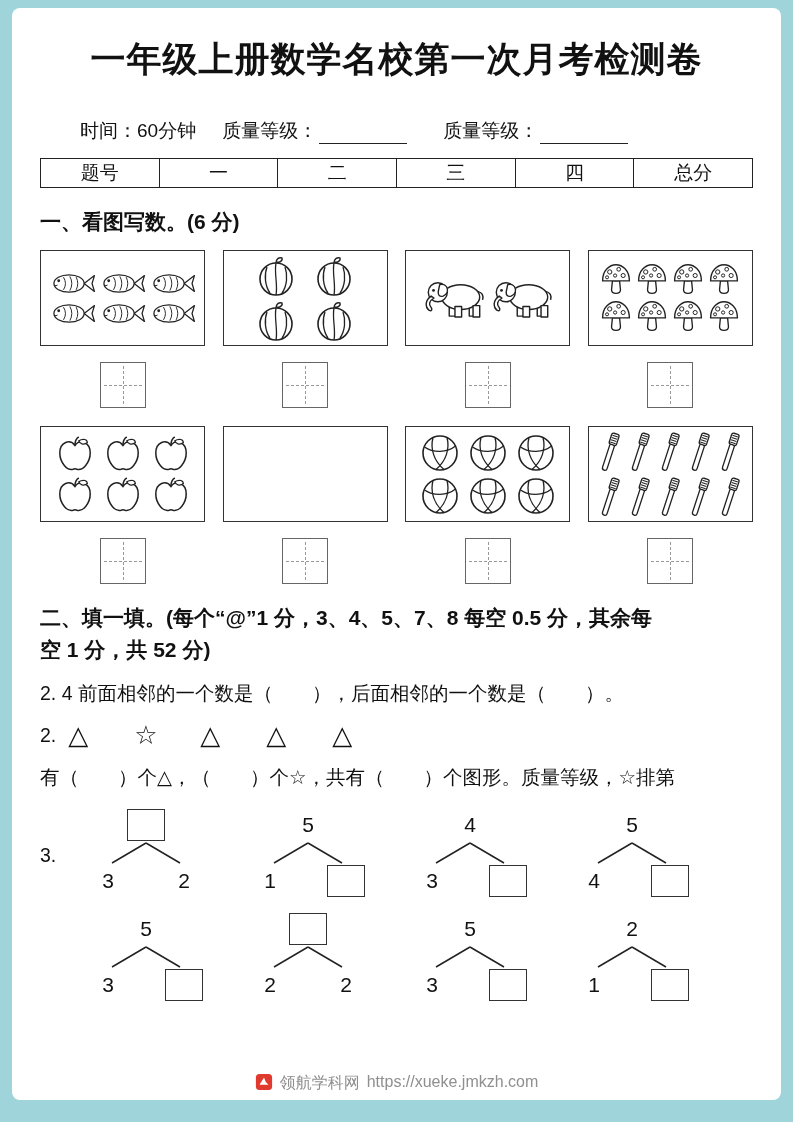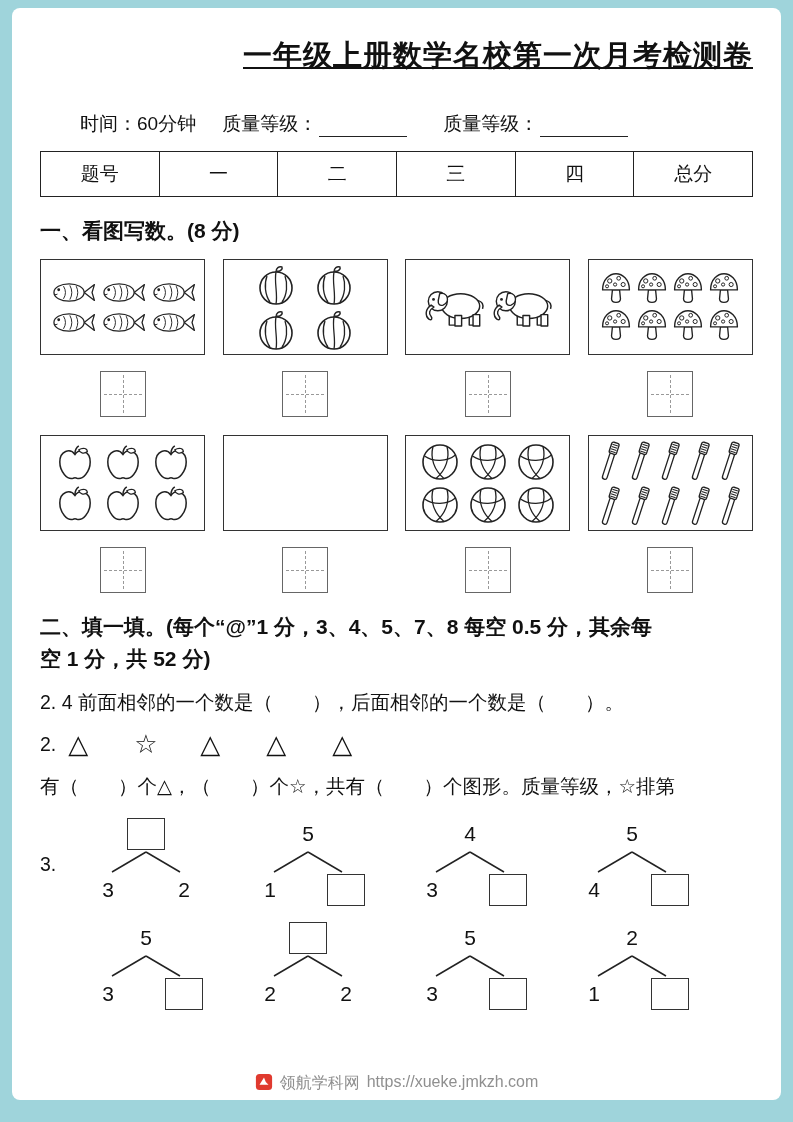--- a/index.html
+++ b/index.html
@@ -7,26 +7,26 @@
   #stage {
     position:relative; width:793px; height:1122px; overflow:hidden;
     background:#9fd4db;
     font-family:"Liberation Sans","DejaVu Sans",sans-serif;
     color:#111;
   }
   .paper {
     position:absolute; left:12px; right:12px; top:8px; bottom:22px;
     background:#fff; border-radius:8px; padding:24px 28px 0;
   }
-  .title { text-align:right; font-size:29px; font-weight:bold; margin:4px 0 0; letter-spacing:1px;text-decoration:underline; }
+  .title { text-align:center; font-size:35px; font-weight:bold; margin:4px 0 0; letter-spacing:1px; }
   .info-line { display:flex; align-items:flex-end; margin-top:35px; padding-left:40px; font-size:19px; }
   .info-line .gap { width:26px; }
   .uline { display:inline-block; width:88px; border-bottom:1.6px solid #222; height:22px; margin:0 10px 0 2px; }
   .score-table { border-collapse:collapse; width:100%; margin-top:14px; table-layout:fixed; }
-  .score-table td { border:1.6px solid #222; height:45px; text-align:center; font-size:19px; padding:0; }
+  .score-table td { border:1.6px solid #222; height:29px; text-align:center; font-size:19px; padding:0; }
   .sec-heading { font-size:21px; font-weight:bold; margin-top:18px; line-height:32px; }
   .pic-row { display:flex; justify-content:space-between; margin-top:12px; }
   .pic-row.second { margin-top:18px; }
   .pic-cell { width:165px; }
   .pic-box {
     width:165px; height:96px; border:1.5px solid #333;
     display:flex; flex-wrap:wrap; justify-content:center; align-content:center;
     gap:3px 2px; padding:2px; background:#fff;
   }
   .icon { display:block; }
@@ -161,21 +161,21 @@
             <td>题号</td>
             <td>一</td>
             <td>二</td>
             <td>三</td>
             <td>四</td>
             <td>总分</td>
           </tr>
         </tbody>
     </table>
 
-    <div class="sec-heading">一、看图写数。(8 分)</div>
+    <div class="sec-heading">一、看图写数。(6 分)</div>
 
     <div id="s1-rows">
         <div class="pic-row">
           <div class="pic-cell">
             <div class="pic-box">
               <svg class="icon icon-fish">
                 <use href="#sym-fish"></use>
               </svg>
               <svg class="icon icon-fish">
                 <use href="#sym-fish"></use>

